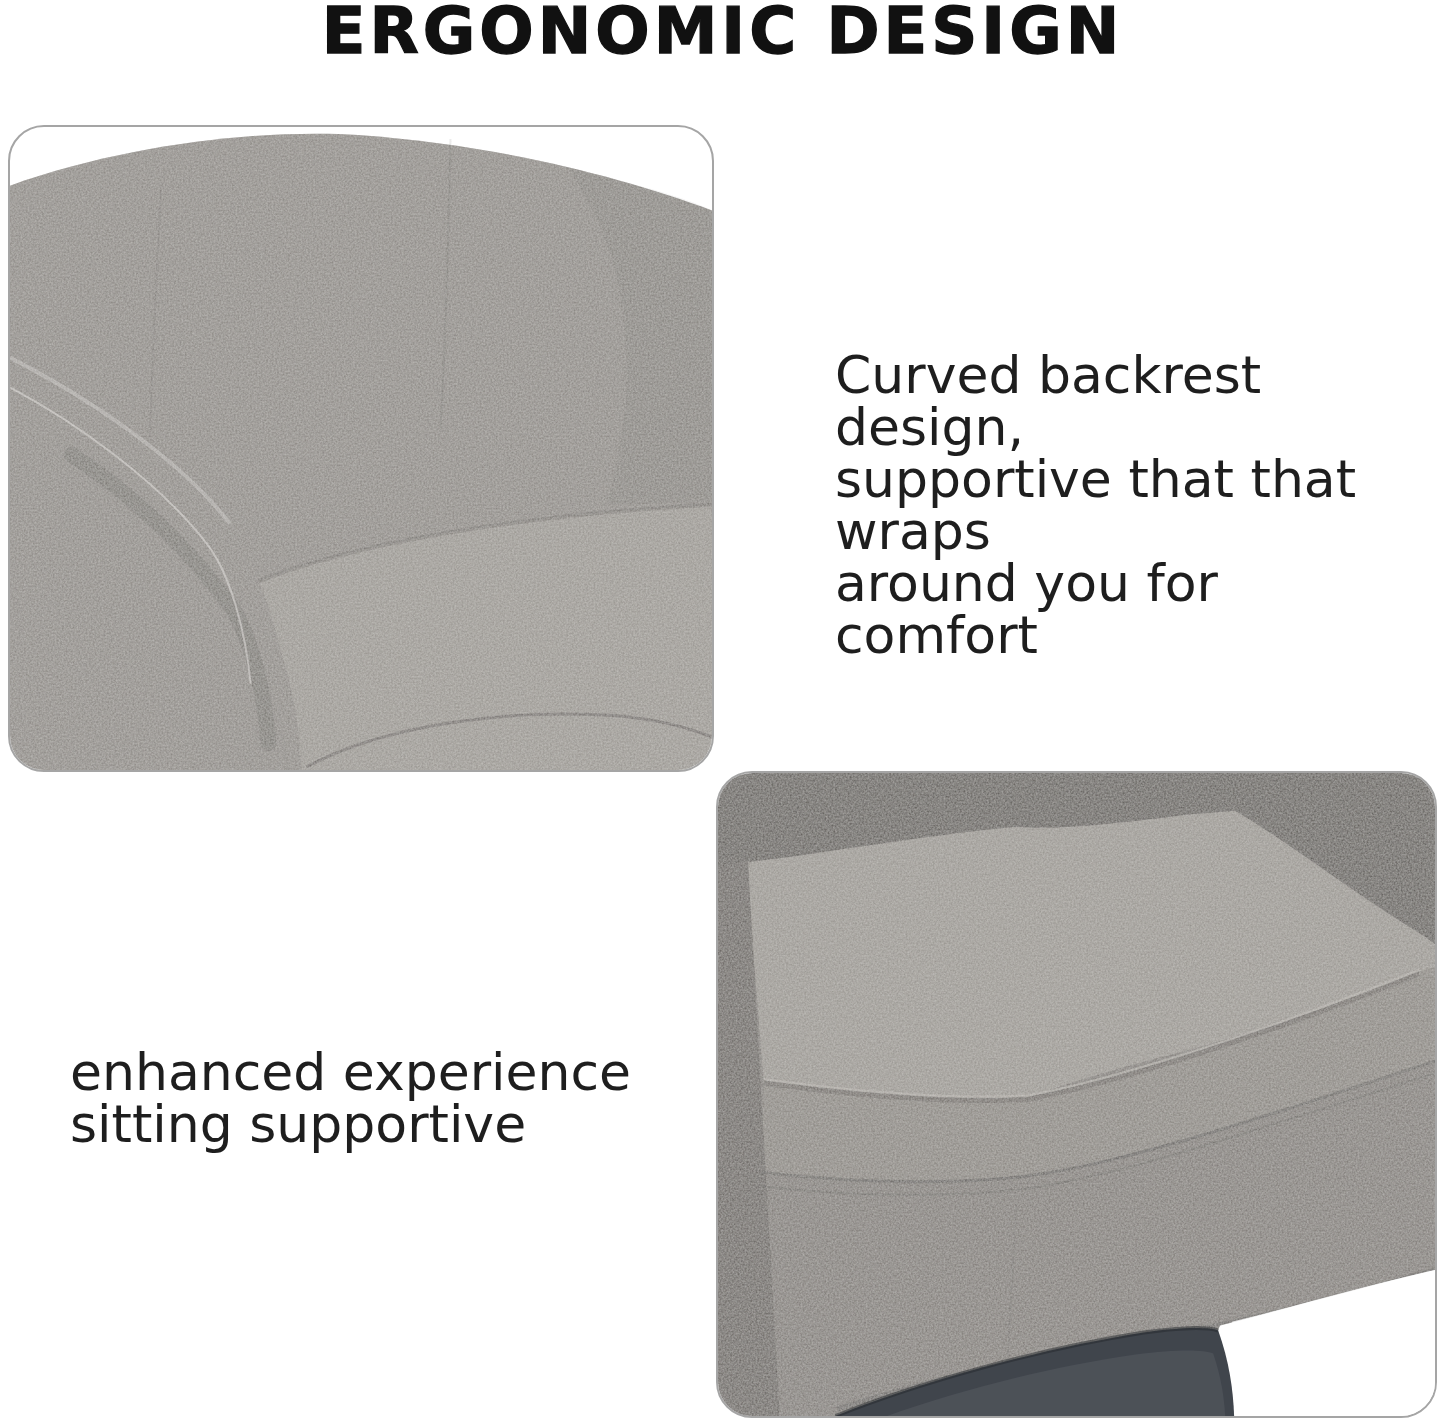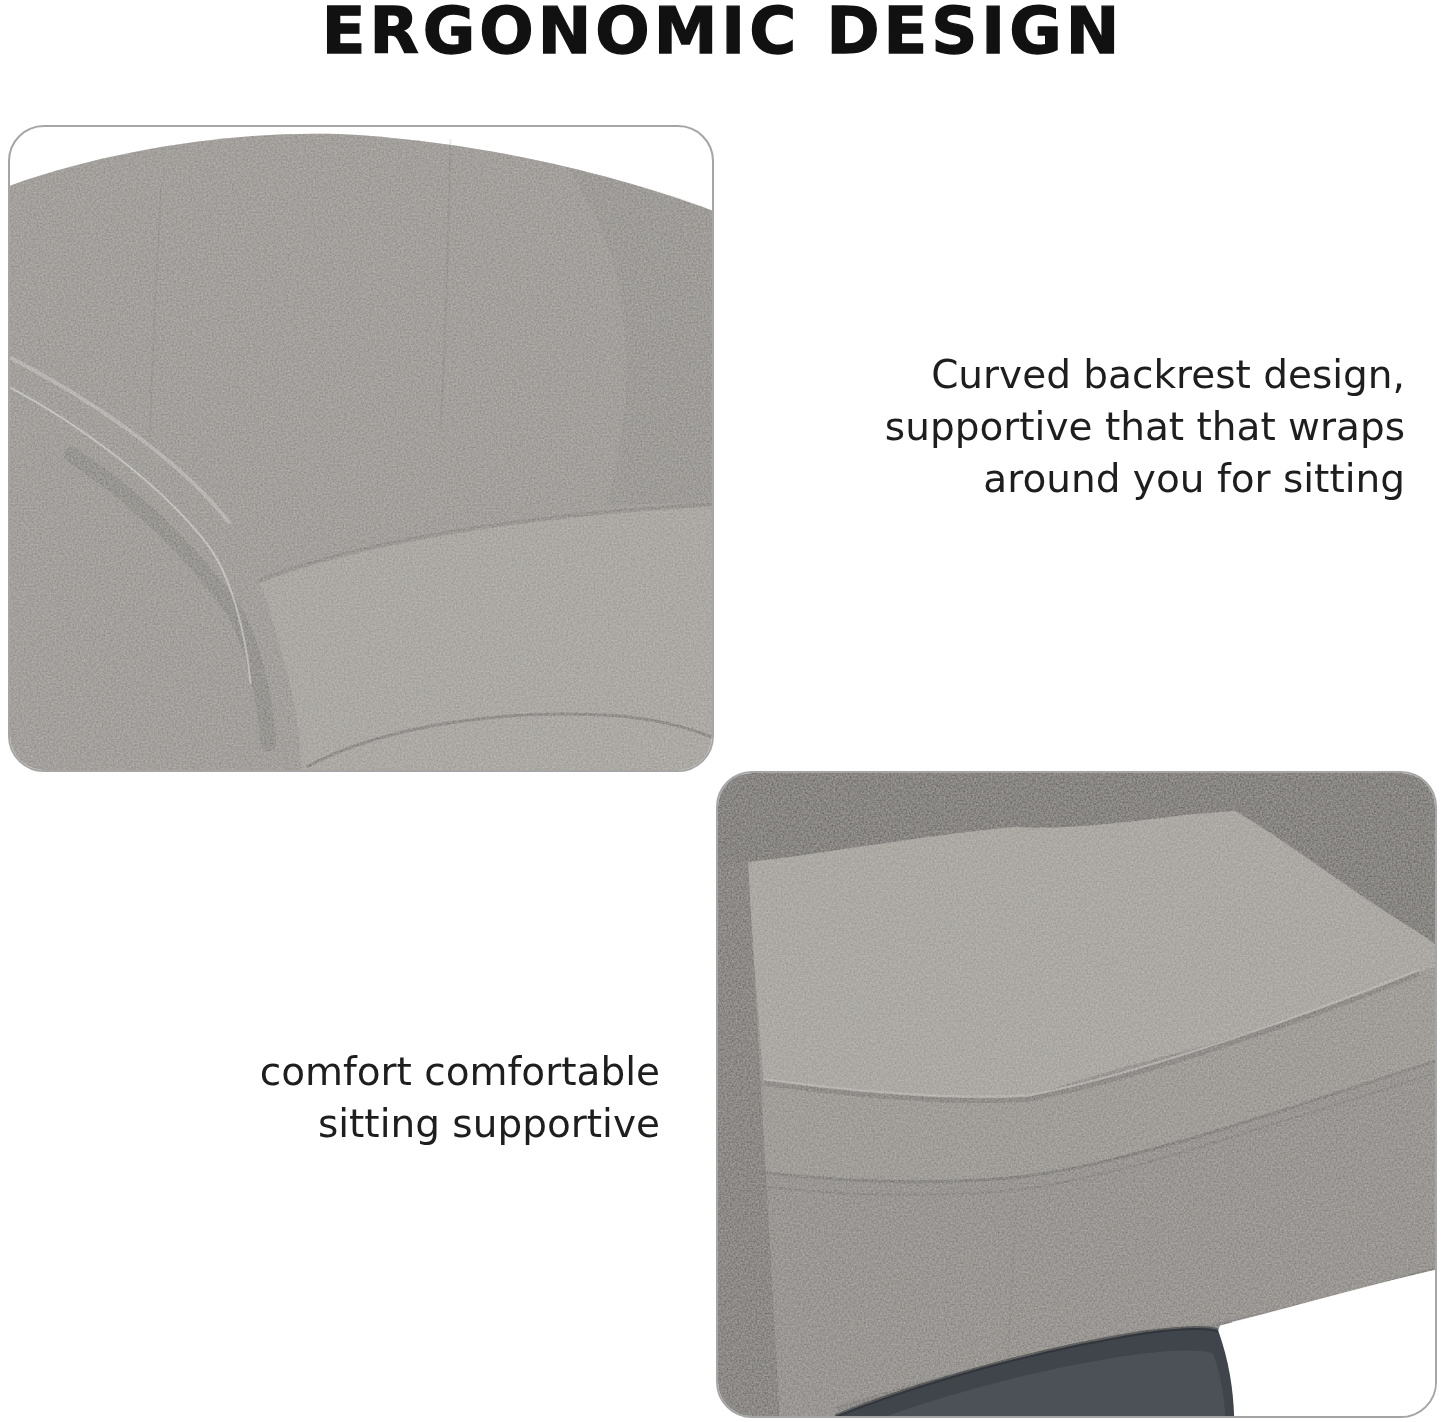--- a/index.html
+++ b/index.html
@@ -42,22 +42,22 @@
     border:2px solid var(--photo-border);
     border-radius:36px;
     overflow:hidden;
     background:#ffffff;
   }
   .photo svg{display:block;width:100%;height:100%}
   .photo-backrest{ left:8px;  top:125px; width:706px; height:647px; }
   .photo-cushion { left:716px; top:771px; width:721px; height:647px; }
   .feature{
     position:absolute;
-    text-align:right;
-    font-size:39px;
+    text-align:left;
+    font-size:52px;
     line-height:52px;
     color:var(--body-text);
     letter-spacing:0px;
   }
   .feature-backrest{ left:835px; top:349px; width:570px; }
   .feature-cushion { left:70px;  top:1046px; width:590px; }
 </style>
 </head>
 <body>
 
@@ -151,19 +151,19 @@
     <path d="M118,647 C200,614 320,580 428,563 C462,558 492,557 503,561 C514,592 518,620 519,647 Z" style="fill:var(--base-metal)"></path>
     <path d="M170,647 C240,622 330,598 420,585 C460,580 488,580 498,584 C506,608 509,628 510,647 Z" style="fill:var(--base-metal-light)" opacity="0.45"></path>
 
     <path d="M118,647 C200,614 320,580 428,563 C462,558 492,557 503,561" fill="none" stroke="#23272c" stroke-width="4" opacity="0.5"></path>
   </svg>
 </figure>
 
 <div class="feature feature-backrest">
   <div>Curved backrest design,</div>
   <div>supportive that that wraps</div>
-  <div>around you for sitting</div>
+  <div>around you for comfort</div>
 </div>
 
 <div class="feature feature-cushion">
-  <div>comfort comfortable</div>
+  <div>enhanced experience</div>
   <div>sitting supportive</div>
 </div>
 
 </body></html>

